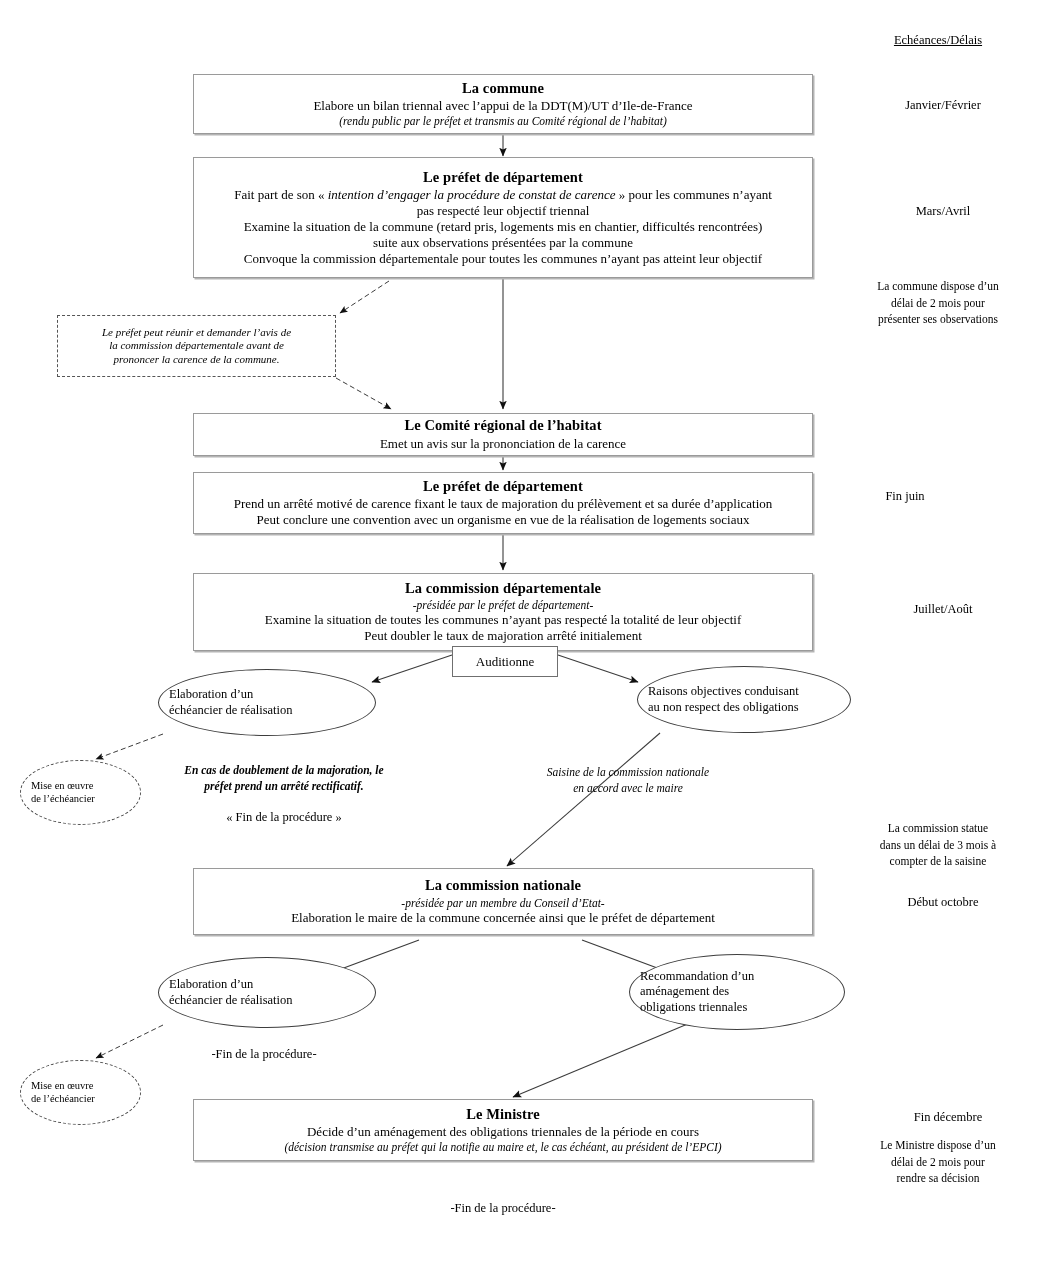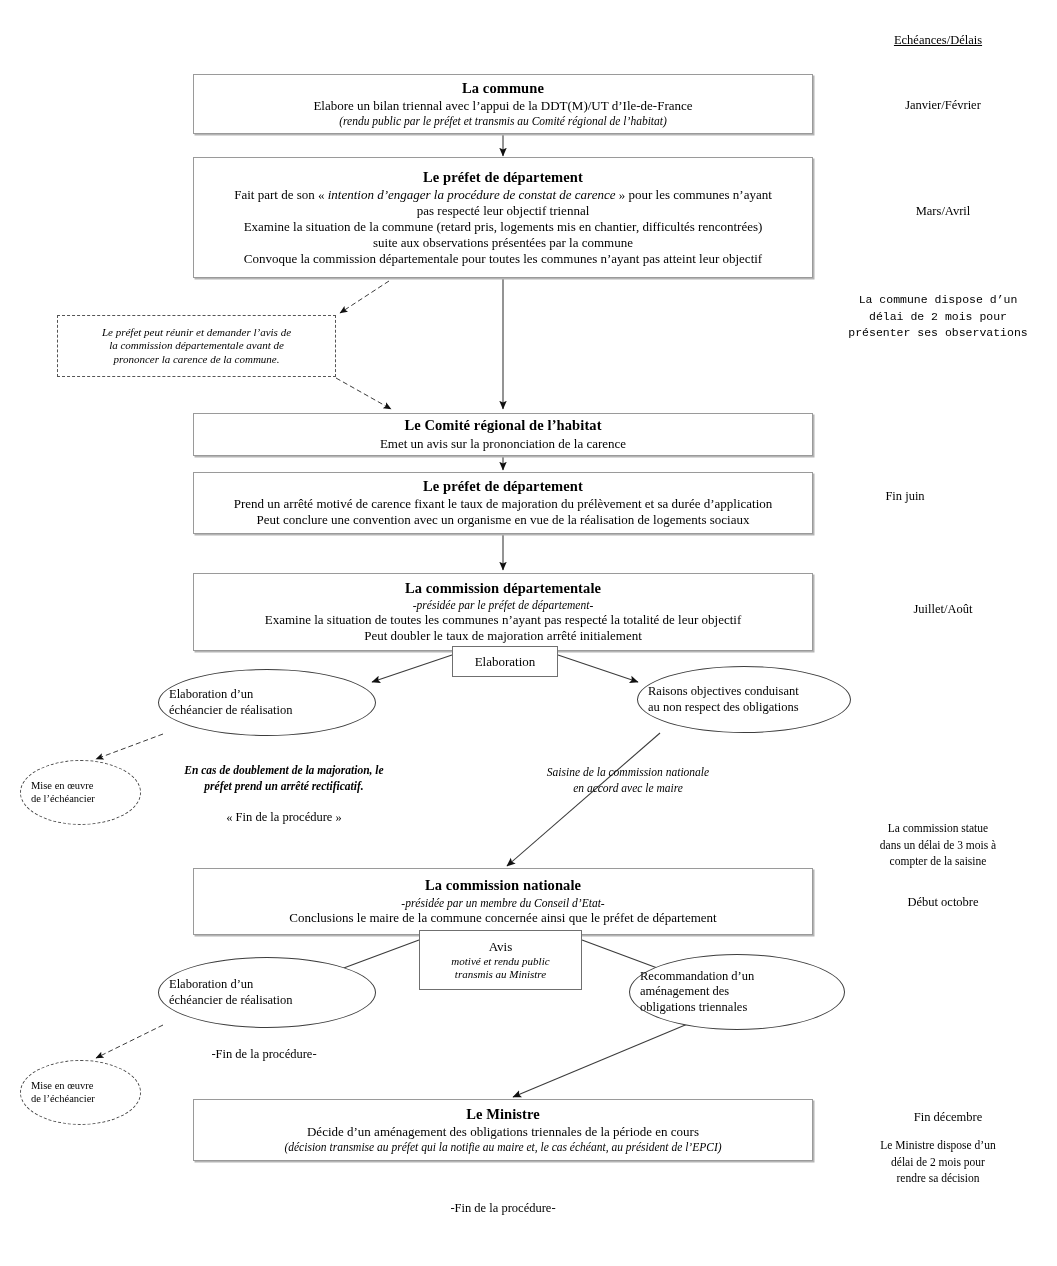--- a/index.html
+++ b/index.html
@@ -201,21 +201,21 @@
     <div class="title">Le préfet de département</div>
     <div class="line"><span>Fait part de son « </span><span class="ital" style="font-size:13px;">intention d’engager la procédure de constat de carence</span><span> » pour les communes n’ayant</span></div>
     <div class="line">pas respecté leur objectif triennal</div>
     <div class="line">Examine la situation de la commune (retard pris, logements mis en chantier, difficultés rencontrées)</div>
     <div class="line">suite aux observations présentées par la commune</div>
     <div class="line">Convoque la commission départementale pour toutes les communes n’ayant pas atteint leur objectif</div>
   </div>
 
   <div class="freetext side" style="left:858px; top:202px; width:170px;">Mars/Avril</div>
 
-  <div class="freetext side small" style="left:838px; top:292px; width:200px;font-family:Liberation Mono, monospace;">
+  <div class="freetext side small" style="left:838px; top:278px; width:200px;">
     <div>La commune dispose d’un</div>
     <div>délai de 2 mois pour</div>
     <div>présenter ses observations</div>
   </div>
 
   <div class="node dashedbox" style="left:57px; top:315px; width:279px; height:62px;">
     <div class="ital sm">Le préfet peut réunir et demander l’avis de</div>
     <div class="ital sm">la commission départementale avant de</div>
     <div class="ital sm">prononcer la carence de la commune.</div>
   </div>
@@ -236,21 +236,21 @@
   <div class="node box" style="left:193px; top:573px; width:620px; height:78px;">
     <div class="title">La commission départementale</div>
     <div class="ital">-présidée par le préfet de département-</div>
     <div class="line">Examine la situation de toutes les communes n’ayant pas respecté la totalité de leur objectif</div>
     <div class="line">Peut doubler le taux de majoration arrêté initialement</div>
   </div>
 
   <div class="freetext side" style="left:858px; top:600px; width:170px;">Juillet/Août</div>
 
   <div class="node box plain" style="left:452px; top:646px; width:106px; height:31px;">
-    <div class="conc">Elaboration</div>
+    <div class="conc">Auditionne</div>
   </div>
 
   <div class="node ellipse" style="left:158px; top:669px; width:218px; height:67px;">
     <div class="ell-line">Elaboration d’un</div>
     <div class="ell-line">échéancier de réalisation</div>
   </div>
 
   <div class="node ellipse" style="left:637px; top:666px; width:214px; height:67px;">
     <div class="ell-line">Raisons objectives conduisant</div>
     <div class="ell-line">au non respect des obligations</div>
@@ -275,30 +275,25 @@
 
   <div class="freetext side small" style="left:838px; top:820px; width:200px;">
     <div>La commission statue</div>
     <div>dans un délai de 3 mois à</div>
     <div>compter de la saisine</div>
   </div>
 
   <div class="node box" style="left:193px; top:868px; width:620px; height:67px;">
     <div class="title">La commission nationale</div>
     <div class="ital">-présidée par un membre du Conseil d’Etat-</div>
-    <div class="line">Conclusions le maire de la commune concernée ainsi que le préfet de département</div>
+    <div class="line">Elaboration le maire de la commune concernée ainsi que le préfet de département</div>
   </div>
 
   <div class="freetext side" style="left:858px; top:893px; width:170px;">Début octobre</div>
 
-  <div class="node box plain" style="left:419px; top:930px; width:163px; height:60px;">
-    <div class="conc">Avis</div>
-    <div class="ital sm">motivé et rendu public</div>
-    <div class="ital sm">transmis au Ministre</div>
-  </div>
 
   <div class="node ellipse" style="left:158px; top:957px; width:218px; height:71px;">
     <div class="ell-line">Elaboration d’un</div>
     <div class="ell-line">échéancier de réalisation</div>
   </div>
 
   <div class="node ellipse" style="left:629px; top:954px; width:216px; height:76px;">
     <div class="ell-line">Recommandation d’un</div>
     <div class="ell-line">aménagement des</div>
     <div class="ell-line">obligations triennales</div>

